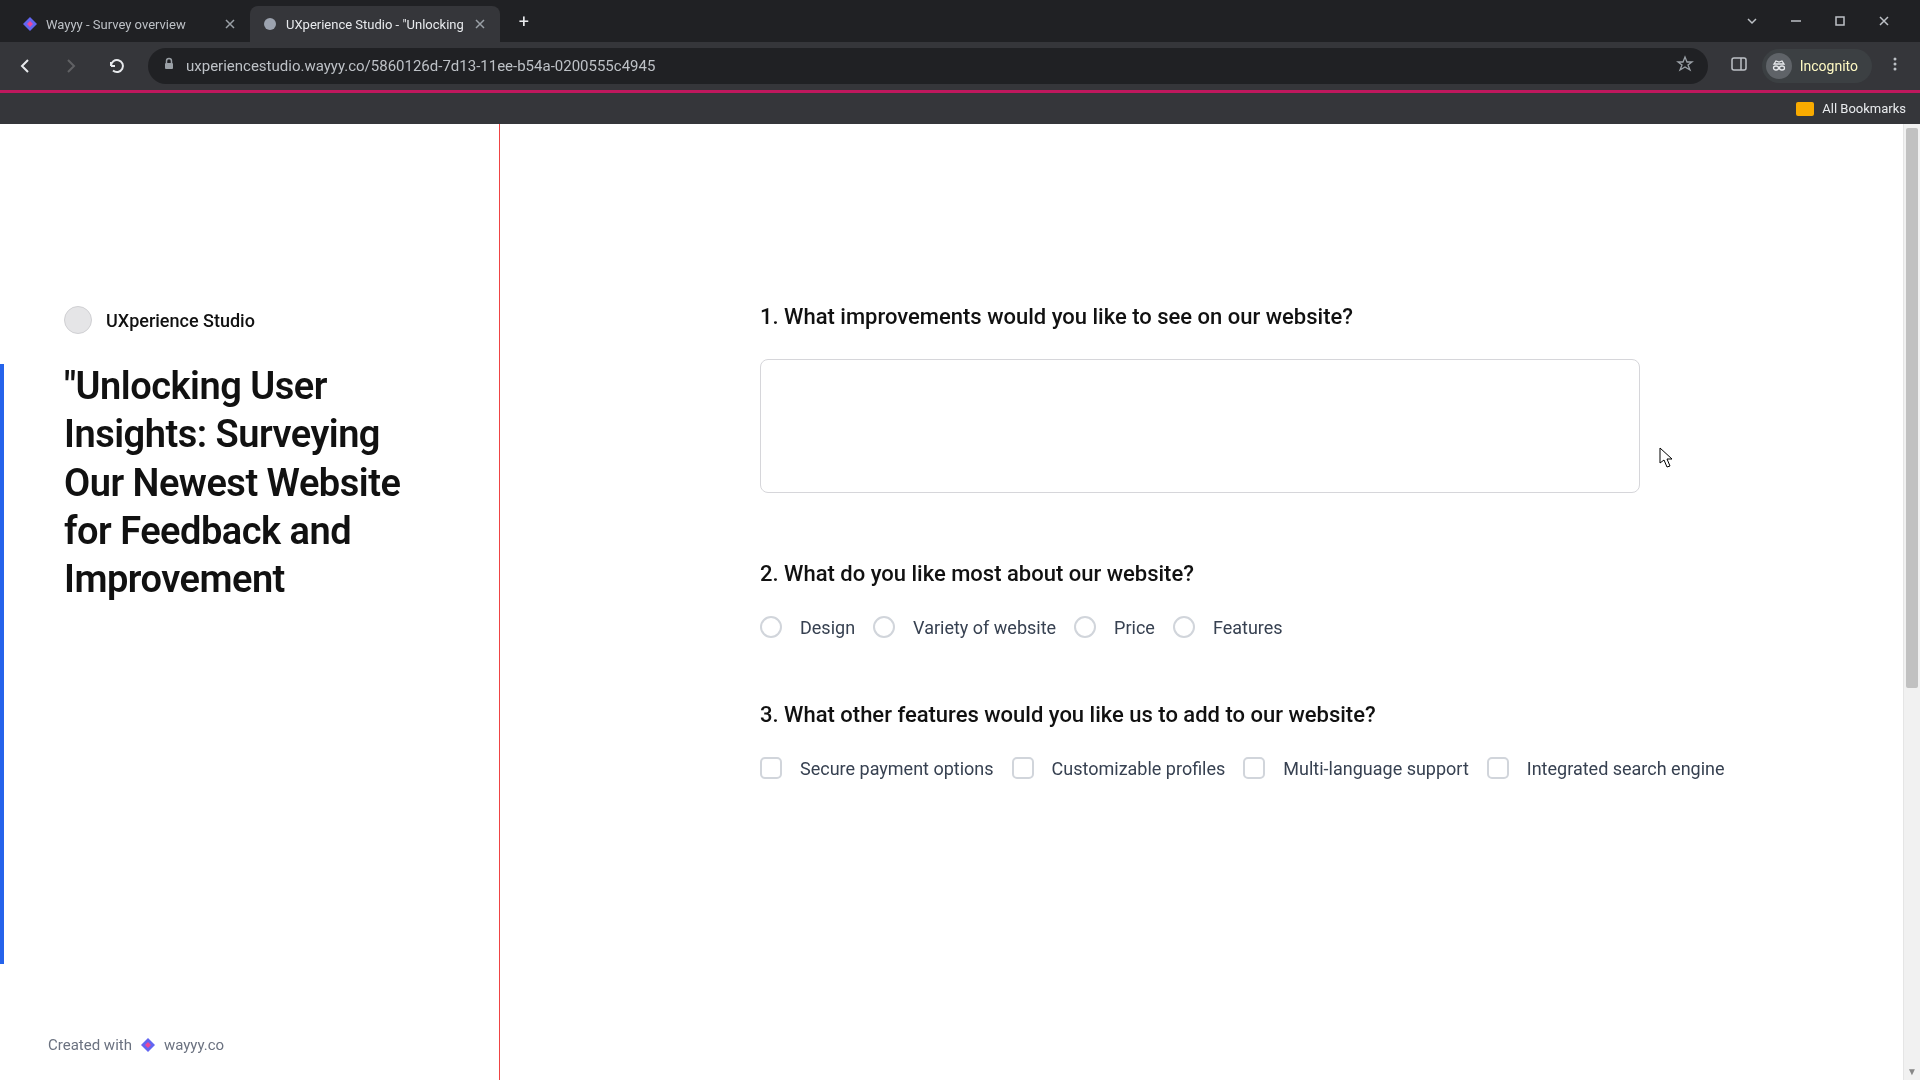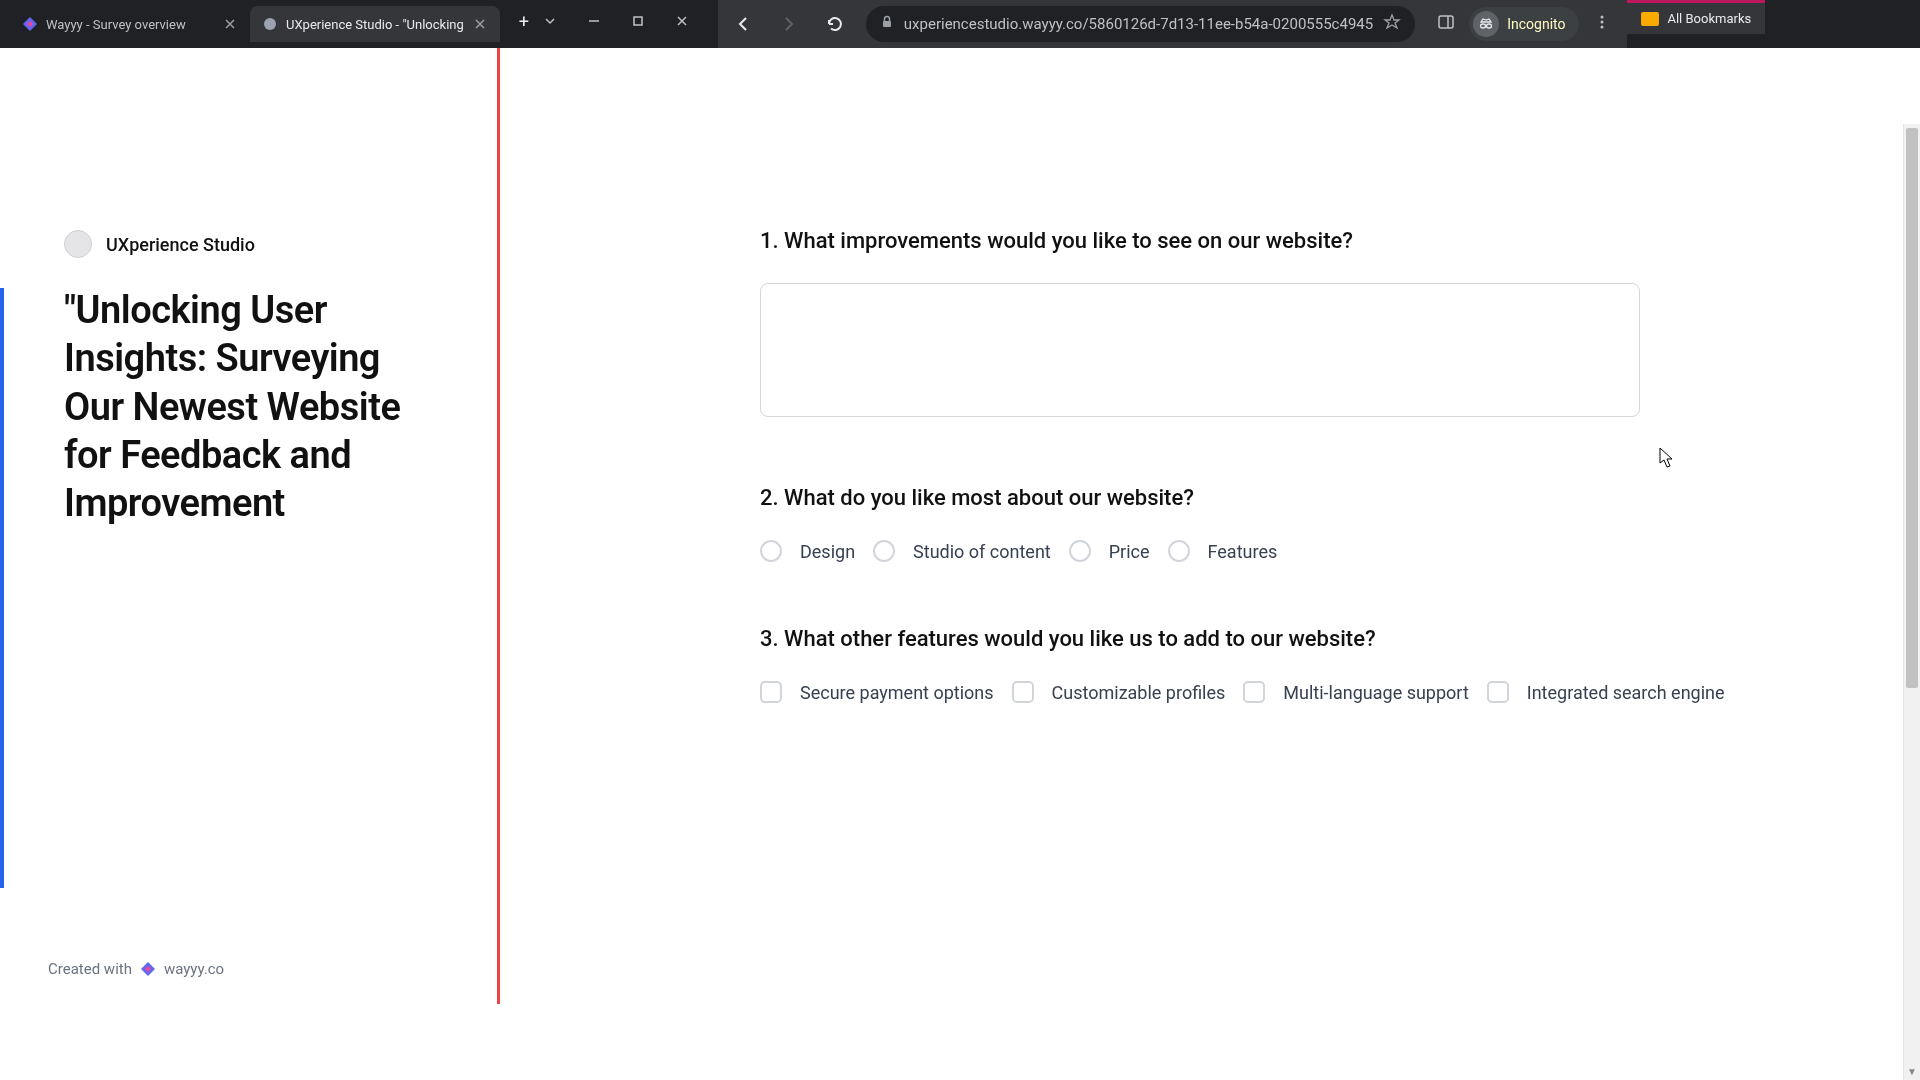--- a/index.html
+++ b/index.html
@@ -11,20 +11,21 @@
     body {
       width: 1920px;
       height: 1080px;
       overflow: hidden;
       background: #fff;
     }
     
     .browser-chrome {
       background: #202124;
       display: flex;
+      flex-direction: column;
     }
     .tab-bar {
       display: flex;
       align-items: center;
       height: 42px;
       padding-left: 10px;
       padding-right: 10px;
     }
     .tab {
       display: flex;
@@ -184,21 +185,21 @@
     }
     
     .page {
       display: flex;
       height: calc(1080px - 124px);
       background: #fff;
       position: relative;
     }
     .sidebar {
       width: 500px;
-      border-right: 3px solid #ef4444;
+      border-right: 1px solid #ef4444;
       padding: 182px 64px 40px 64px;
       display: flex;
       flex-direction: column;
       position: relative;
     }
     .sidebar-accent {
       position: absolute;
       left: 0;
       top: 240px;
       width: 4px;
@@ -487,21 +488,21 @@
 
     <div class="question">
       <div class="question-label">2. What do you like most about our website?</div>
       <div class="options">
         <div class="option-row">
           <span class="radio"></span>
           <span class="option-label">Design</span>
         </div>
         <div class="option-row">
           <span class="radio"></span>
-          <span class="option-label">Studio of content</span>
+          <span class="option-label">Variety of website</span>
         </div>
         <div class="option-row">
           <span class="radio"></span>
           <span class="option-label">Price</span>
         </div>
         <div class="option-row">
           <span class="radio"></span>
           <span class="option-label">Features</span>
         </div>
       </div>

